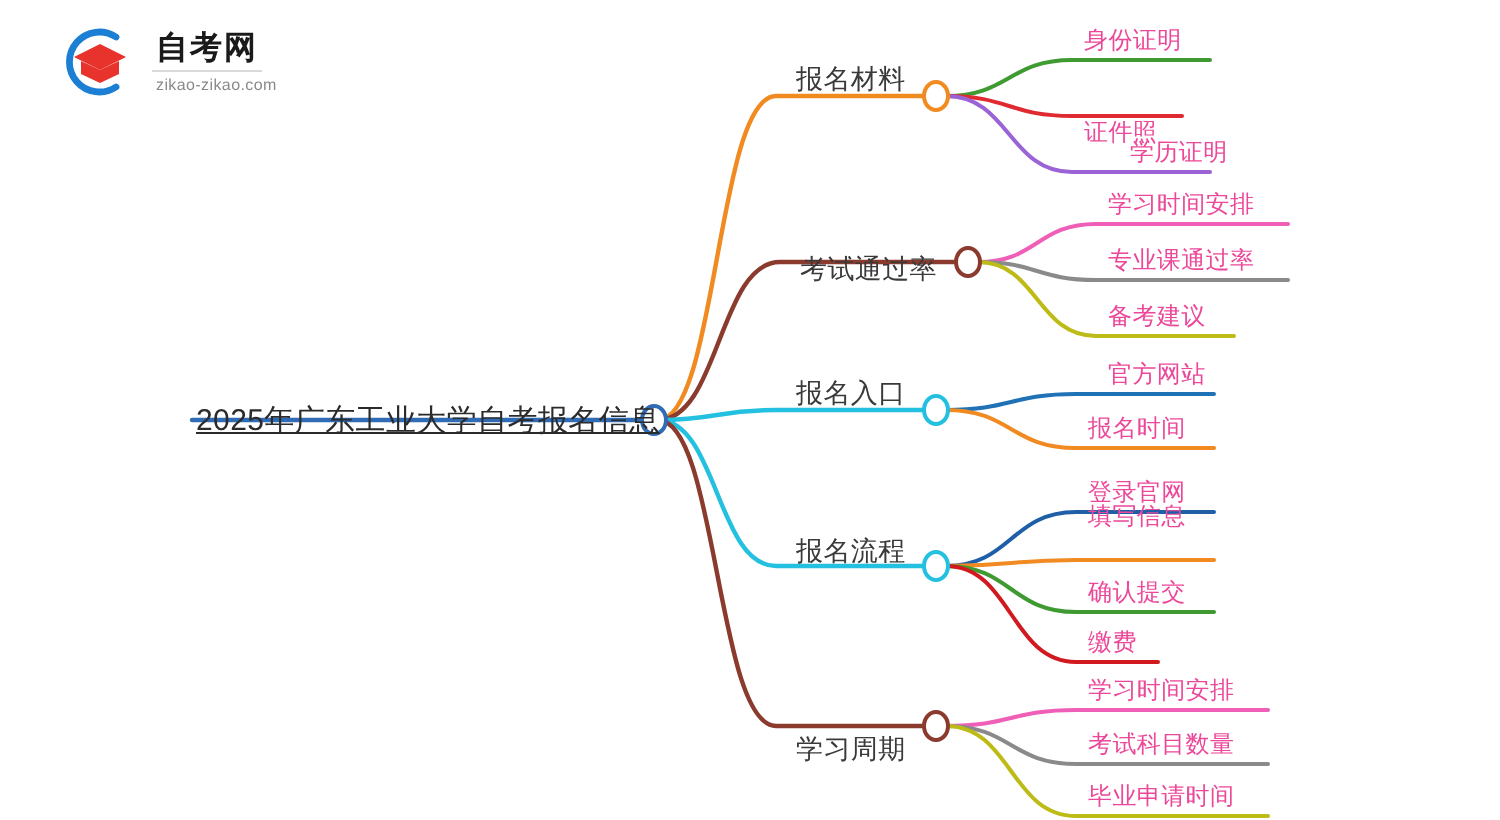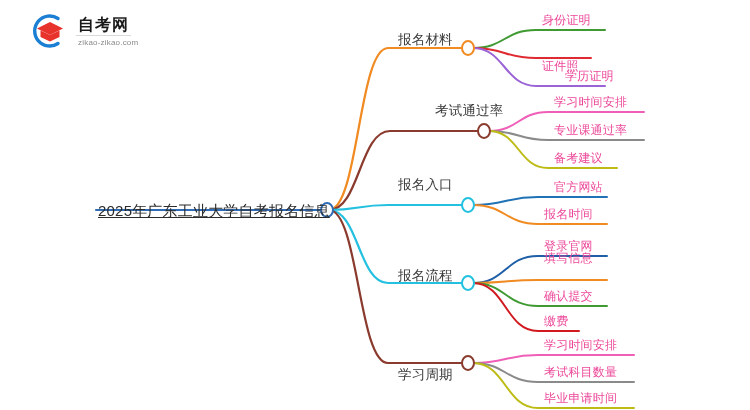--- a/index.html
+++ b/index.html
@@ -147,25 +147,25 @@
       <ellipse cx="468" cy="363" rx="6" ry="7" stroke="#8a3b2e" class="node-ring"></ellipse>
       <ellipse cx="327" cy="210" rx="6" ry="7" stroke="#2f6cb5" class="node-ring"></ellipse>
     </svg>
 
   <div id="label-layer">
       <div class="map-label root-label" style="left: 98px; top: 203px; text-decoration: underline;">2025年广东工业大学自考报名信息</div>
       <div class="map-label branch-label" style="left: 398px; top: 33px;">报名材料</div>
       <div class="map-label leaf-label" style="left: 542px; top: 14px;">身份证明</div>
       <div class="map-label leaf-label" style="left: 542px; top: 42px; margin-top: 18px;">证件照</div>
       <div class="map-label leaf-label" style="left: 565px; top: 70px;">学历证明</div>
-      <div class="map-label branch-label" style="left: 400px; top: 104px; margin-left: 35px;">考试通过率</div>
+      <div class="map-label branch-label" style="left: 400px; top: 128px;">考试通过率</div>
       <div class="map-label leaf-label" style="left: 554px; top: 96px;">学习时间安排</div>
       <div class="map-label leaf-label" style="left: 554px; top: 124px;">专业课通过率</div>
       <div class="map-label leaf-label" style="left: 554px; top: 152px;">备考建议</div>
-      <div class="map-label branch-label" style="left: 398px; top: 178px;">报名入口</div>
+      <div class="map-label branch-label" style="left: 398px; top: 190px;">报名入口</div>
       <div class="map-label leaf-label" style="left: 524px; top: 181px; margin-left: 30px;">官方网站</div>
       <div class="map-label leaf-label" style="left: 544px; top: 208px;">报名时间</div>
       <div class="map-label branch-label" style="left: 398px; top: 269px;">报名流程</div>
       <div class="map-label leaf-label" style="left: 544px; top: 240px;">登录官网</div>
       <div class="map-label leaf-label" style="left: 544px; top: 252px;">填写信息</div>
       <div class="map-label leaf-label" style="left: 544px; top: 290px;">确认提交</div>
       <div class="map-label leaf-label" style="left: 544px; top: 315px;">缴费</div>
       <div class="map-label branch-label" style="left: 398px; top: 368px; text-align: right;">学习周期</div>
       <div class="map-label leaf-label" style="left: 544px; top: 339px;">学习时间安排</div>
       <div class="map-label leaf-label" style="left: 544px; top: 366px;">考试科目数量</div>

